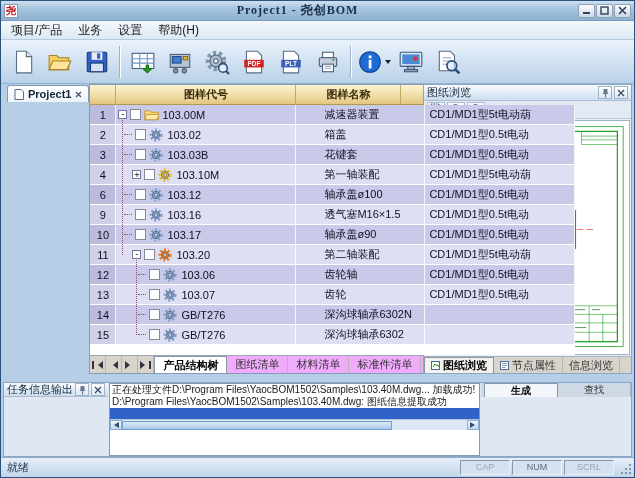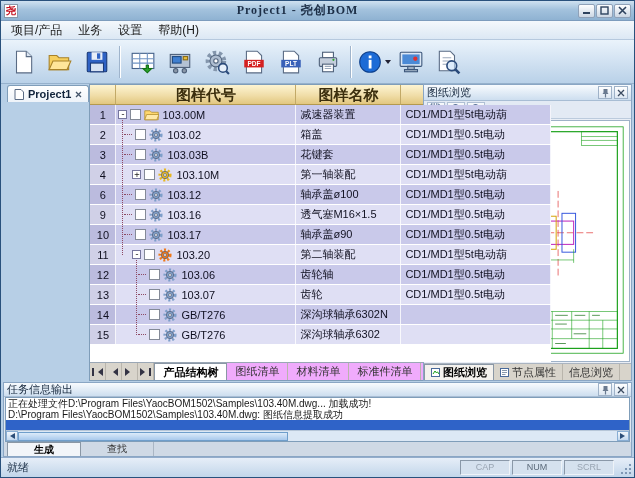--- a/index.html
+++ b/index.html
@@ -25,31 +25,31 @@
   .main-wrap{flex:1;min-height:0;display:flex;padding:0 2px;}
   .left-col{width:417px;flex:none;display:flex;flex-direction:row;}
   
   .tabstrip{height:18px;flex:none;display:flex;align-items:flex-end;background:transparent;padding-left:4px;}
   .doc-tab{height:17px;display:flex;align-items:center;gap:4px;padding:0 6px;background:linear-gradient(180deg,#ffffff,#eef3f9);
     border:1px solid #7f9db9;border-bottom:none;border-radius:3px 3px 0 0;font-size:11px;font-weight:bold;color:#12243c;}
   .tabx{display:flex;align-items:center;}
   
   .table-panel{flex:1;min-height:0;display:flex;flex-direction:column;border:1px solid #7f9db9;background:#ffffff;}
   .thead{height:20px;flex:none;display:flex;overflow:hidden;}
-  .th{height:20px;line-height:19px;font-size:15px;font-weight:bold;color:#3c2f0e;text-align:center;
+  .th{height:20px;line-height:19px;font-size:11px;font-weight:bold;color:#3c2f0e;text-align:center;
     background:linear-gradient(180deg,#fdf4d2 0%,#f0dda8 55%,#e2c77f 100%);
     border-right:1px solid #c2a967;border-bottom:1px solid #b3994f;flex:none;overflow:hidden;white-space:nowrap;}
   .th.gutter{width:26px;} .th.code{width:180px;} .th.name{width:105px;} .th.product{width:150px;}
   .tbody-wrap{flex:1;min-height:0;display:flex;}
   .tbody{flex:1;min-width:0;position:relative;overflow:hidden;background:#ffffff;}
   .trow{height:20px;display:flex;align-items:center;border-bottom:1px solid #ffffff;}
   .trow.odd{background:#c9c9ea;} .trow.even{background:#dfdff4;}
   .td{height:100%;flex:none;overflow:hidden;white-space:nowrap;font-size:11px;color:#101020;border-right:1px solid rgba(255,255,255,.8);display:flex;align-items:center;}
   .td.gutter{width:26px;justify-content:center;background:rgba(20,20,70,.07);}
-  .td.code{width:180px;} .td.name{width:105px;padding-left:4px;} .td.product{width:150px;padding-left:4px;}
+  .td.code{width:180px;} .td.name{width:105px;padding-left:4px;margin-left:24px;} .td.product{width:150px;padding-left:4px;}
   .indent{flex:none;height:1px;}
   .expand{flex:none;width:9px;height:9px;border:1px solid #76769e;background:#fff;font-size:9px;line-height:7px;text-align:center;color:#222;margin-right:2px;font-family:"DejaVu Sans Mono",monospace;}
   .stub{flex:none;width:8px;height:0;border-top:1px dotted #8d4a64;margin-right:2px;}
   .cbx{flex:none;width:11px;height:11px;border:1px solid #848a97;background:#fff;margin:0 3px 0 1px;}
   .ricon{flex:none;width:15px;height:14px;margin-right:3px;display:flex;align-items:center;}
   .treeline{position:absolute;width:0;border-left:1px dotted #8d4a64;}
   .treeline.v1{left:32px;top:15px;height:135px;}
   .treeline.v2{left:46px;top:155px;height:75px;}
   
   .vscroll{width:15px;flex:none;background:#dce8f5;border-left:1px solid #aec3da;display:flex;flex-direction:column;}
@@ -79,21 +79,21 @@
   .dock-header .dtitle{flex:1;white-space:nowrap;overflow:hidden;}
   .dbtn{width:14px;height:13px;flex:none;border:1px solid #9fb2c8;background:linear-gradient(180deg,#ffffff,#dde7f2);padding:0;display:flex;align-items:center;justify-content:center;margin-left:2px;}
   .preview-toolbar{height:18px;flex:none;display:flex;align-items:center;gap:2px;padding-left:3px;background:#e3eaf4;border-bottom:1px solid #bccbdd;}
   .zbtn{width:18px;height:16px;border:1px solid #b0c0d4;background:linear-gradient(180deg,#f8fafc,#dbe5f0);padding:0;display:flex;align-items:center;justify-content:center;}
   .preview{flex:1;min-height:0;background:#ffffff;border:1px solid #9fb2c8;margin:1px;overflow:hidden;}
   .preview svg{display:block;width:100%;height:100%;}
   .dock-tabs{height:17px;flex:none;display:flex;background:#d8d4cb;border-top:1px solid #aab4c0;}
   .dtab{flex:none;display:flex;align-items:center;gap:3px;padding:0 6px;font-size:11px;color:#333;border-right:1px solid #b9b5ac;white-space:nowrap;}
   .dtab.active{background:#f4f2ee;font-weight:bold;border:1px solid #8a97a5;border-bottom:none;color:#000;}
   
-  .output{height:75px;flex:none;display:flex;flex-direction:column;margin:1px 2px 0 2px;border:1px solid #8aa6c4;background:#dfe8f2;}
+  .output{height:75px;flex:none;display:flex;margin:8px 2px 0 2px;border:1px solid #8aa6c4;background:#dfe8f2;}
   .output .dock-header{height:14px;}
   .out-box{flex:1;min-height:0;margin:0 1px;border:1px solid #7f9db9;background:#ffffff;display:flex;flex-direction:column;overflow:hidden;}
   .out-line{height:12px;line-height:12px;font-size:10px;color:#1a1a1a;white-space:nowrap;overflow:hidden;padding-left:2px;}
   .out-selected{height:11px;background:#2f63c8;}
   .hscroll{height:11px;flex:none;display:flex;background:#dce8f5;border-top:1px solid #b6c6d8;}
   .hscroll .sbtn{width:12px;height:100%;}
   .hthumb{width:270px;height:9px;margin:1px 0;background:linear-gradient(180deg,#dcebfa,#a9c9ec);border:1px solid #6f9ecb;flex:none;}
   .htrack{flex:1;}
   .out-tabs{height:14px;flex:none;display:flex;align-items:stretch;background:#cfd9e5;padding-left:3px;}
   .otab{flex:none;padding:0 26px;font-size:10px;line-height:13px;color:#333;border-right:1px solid #aab6c4;}

